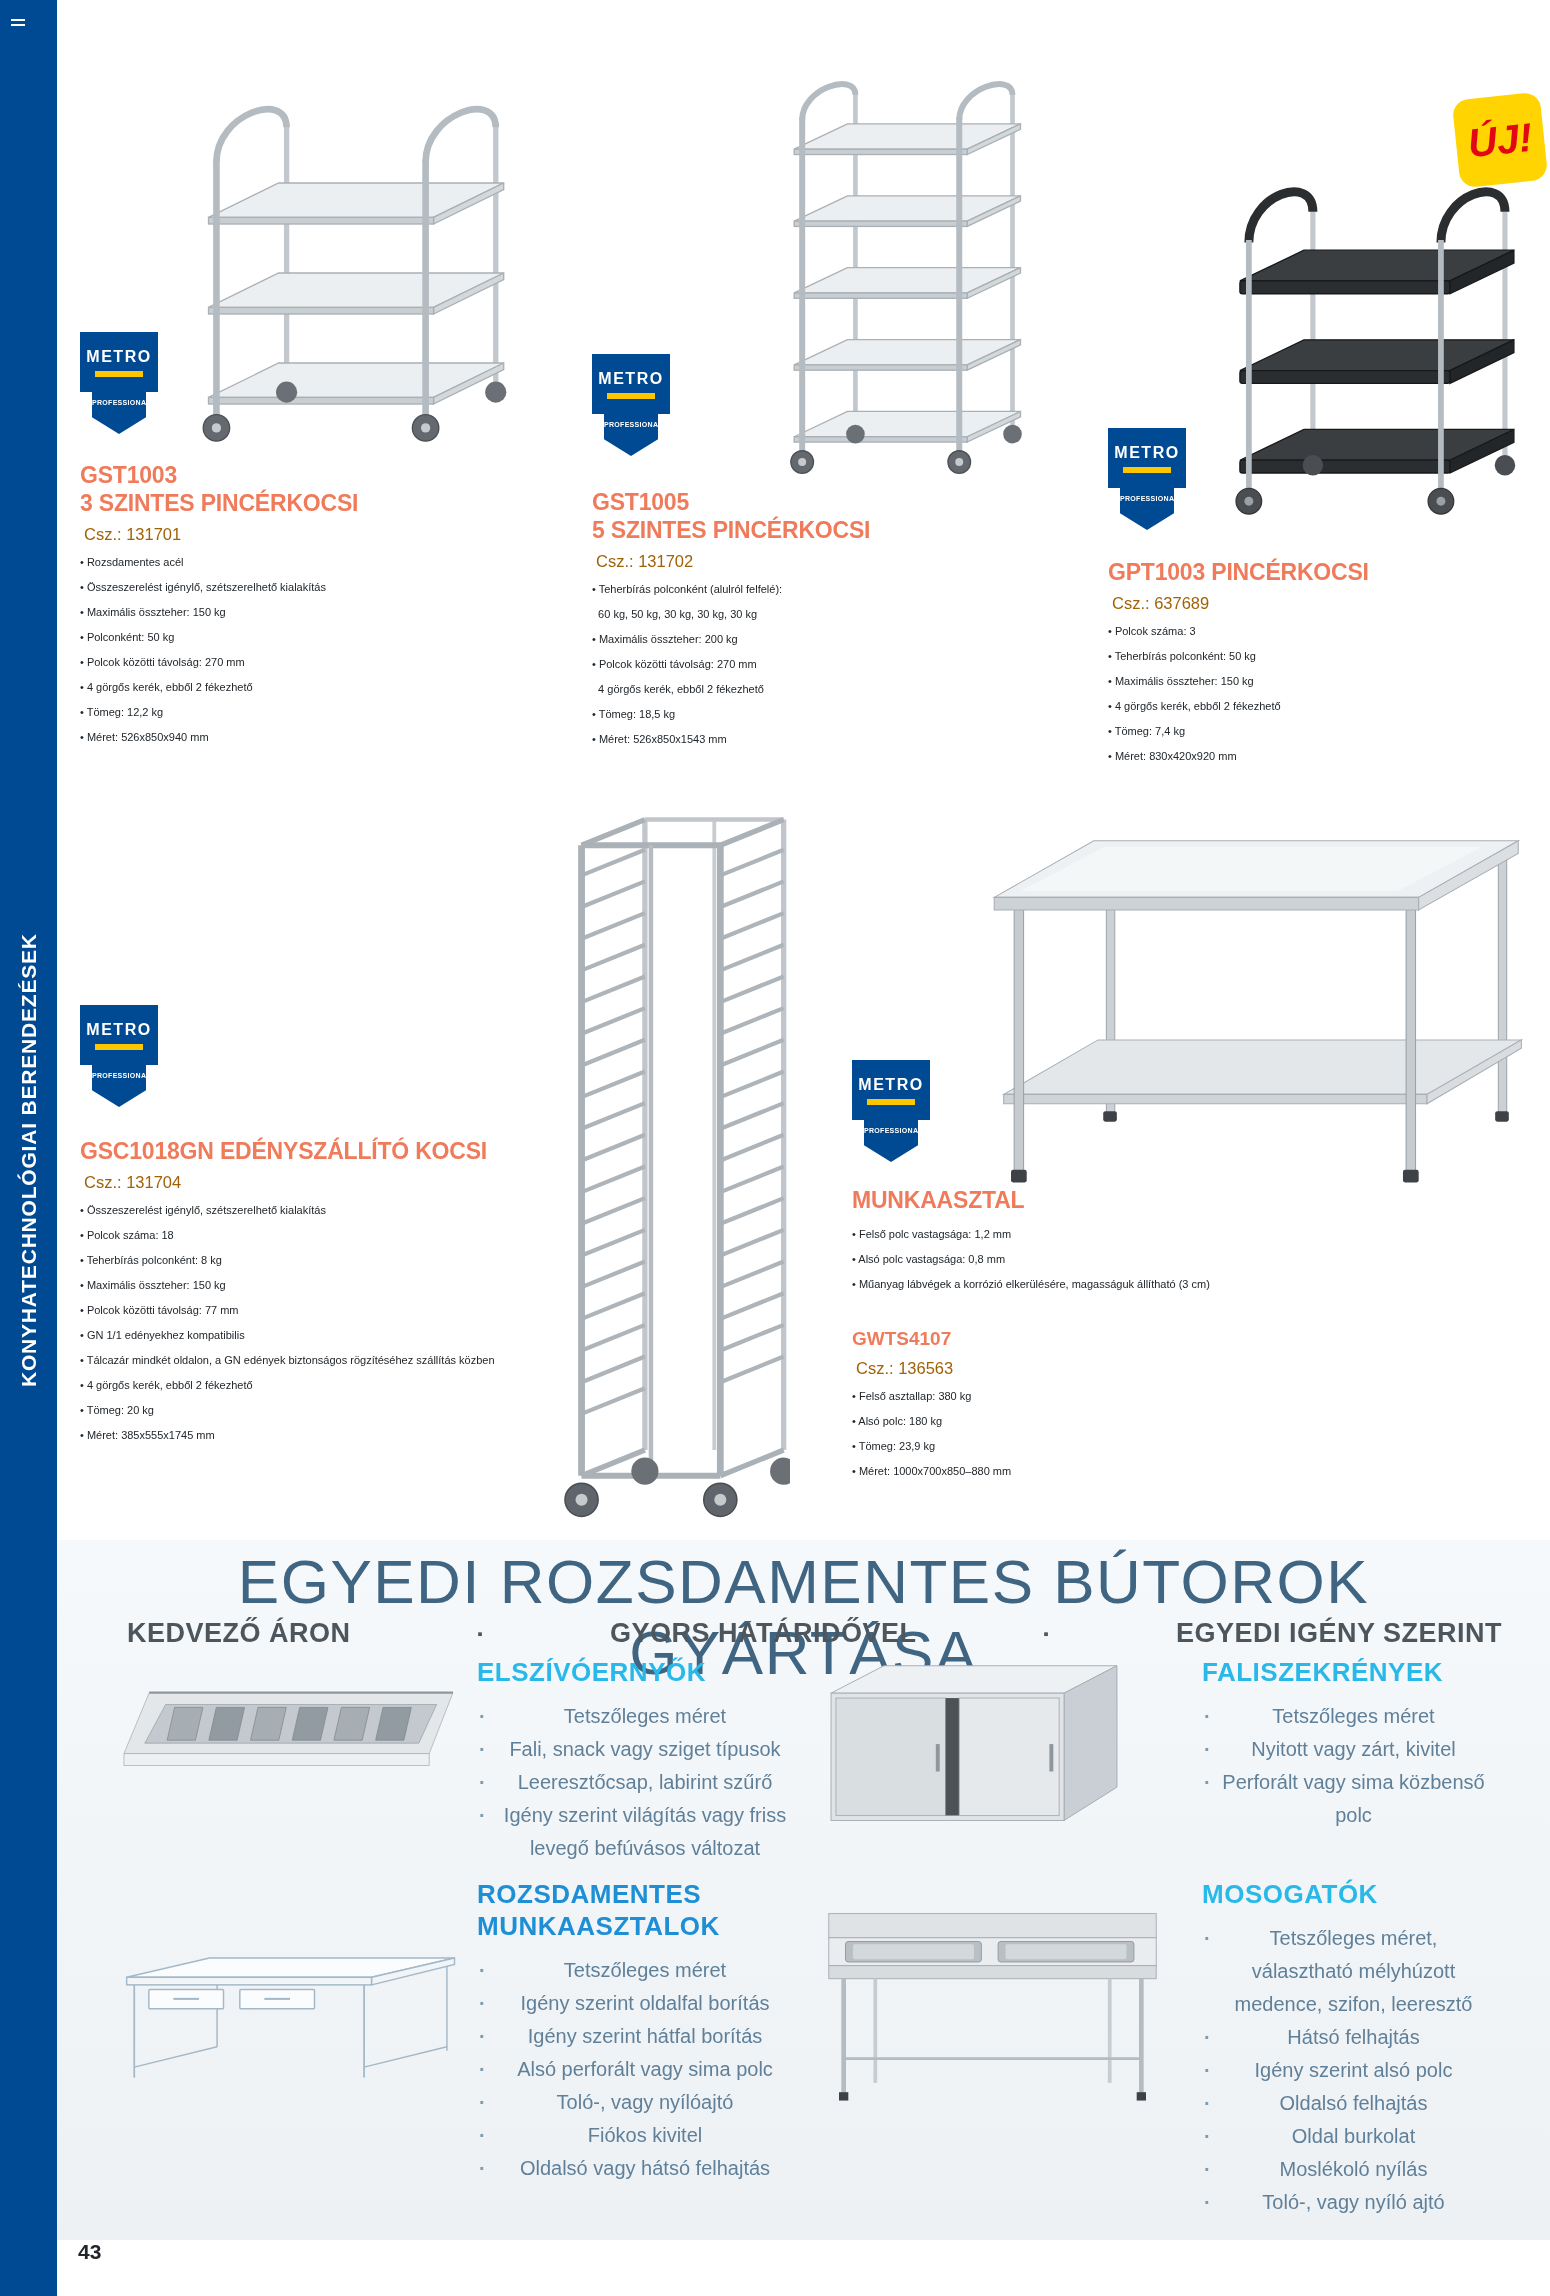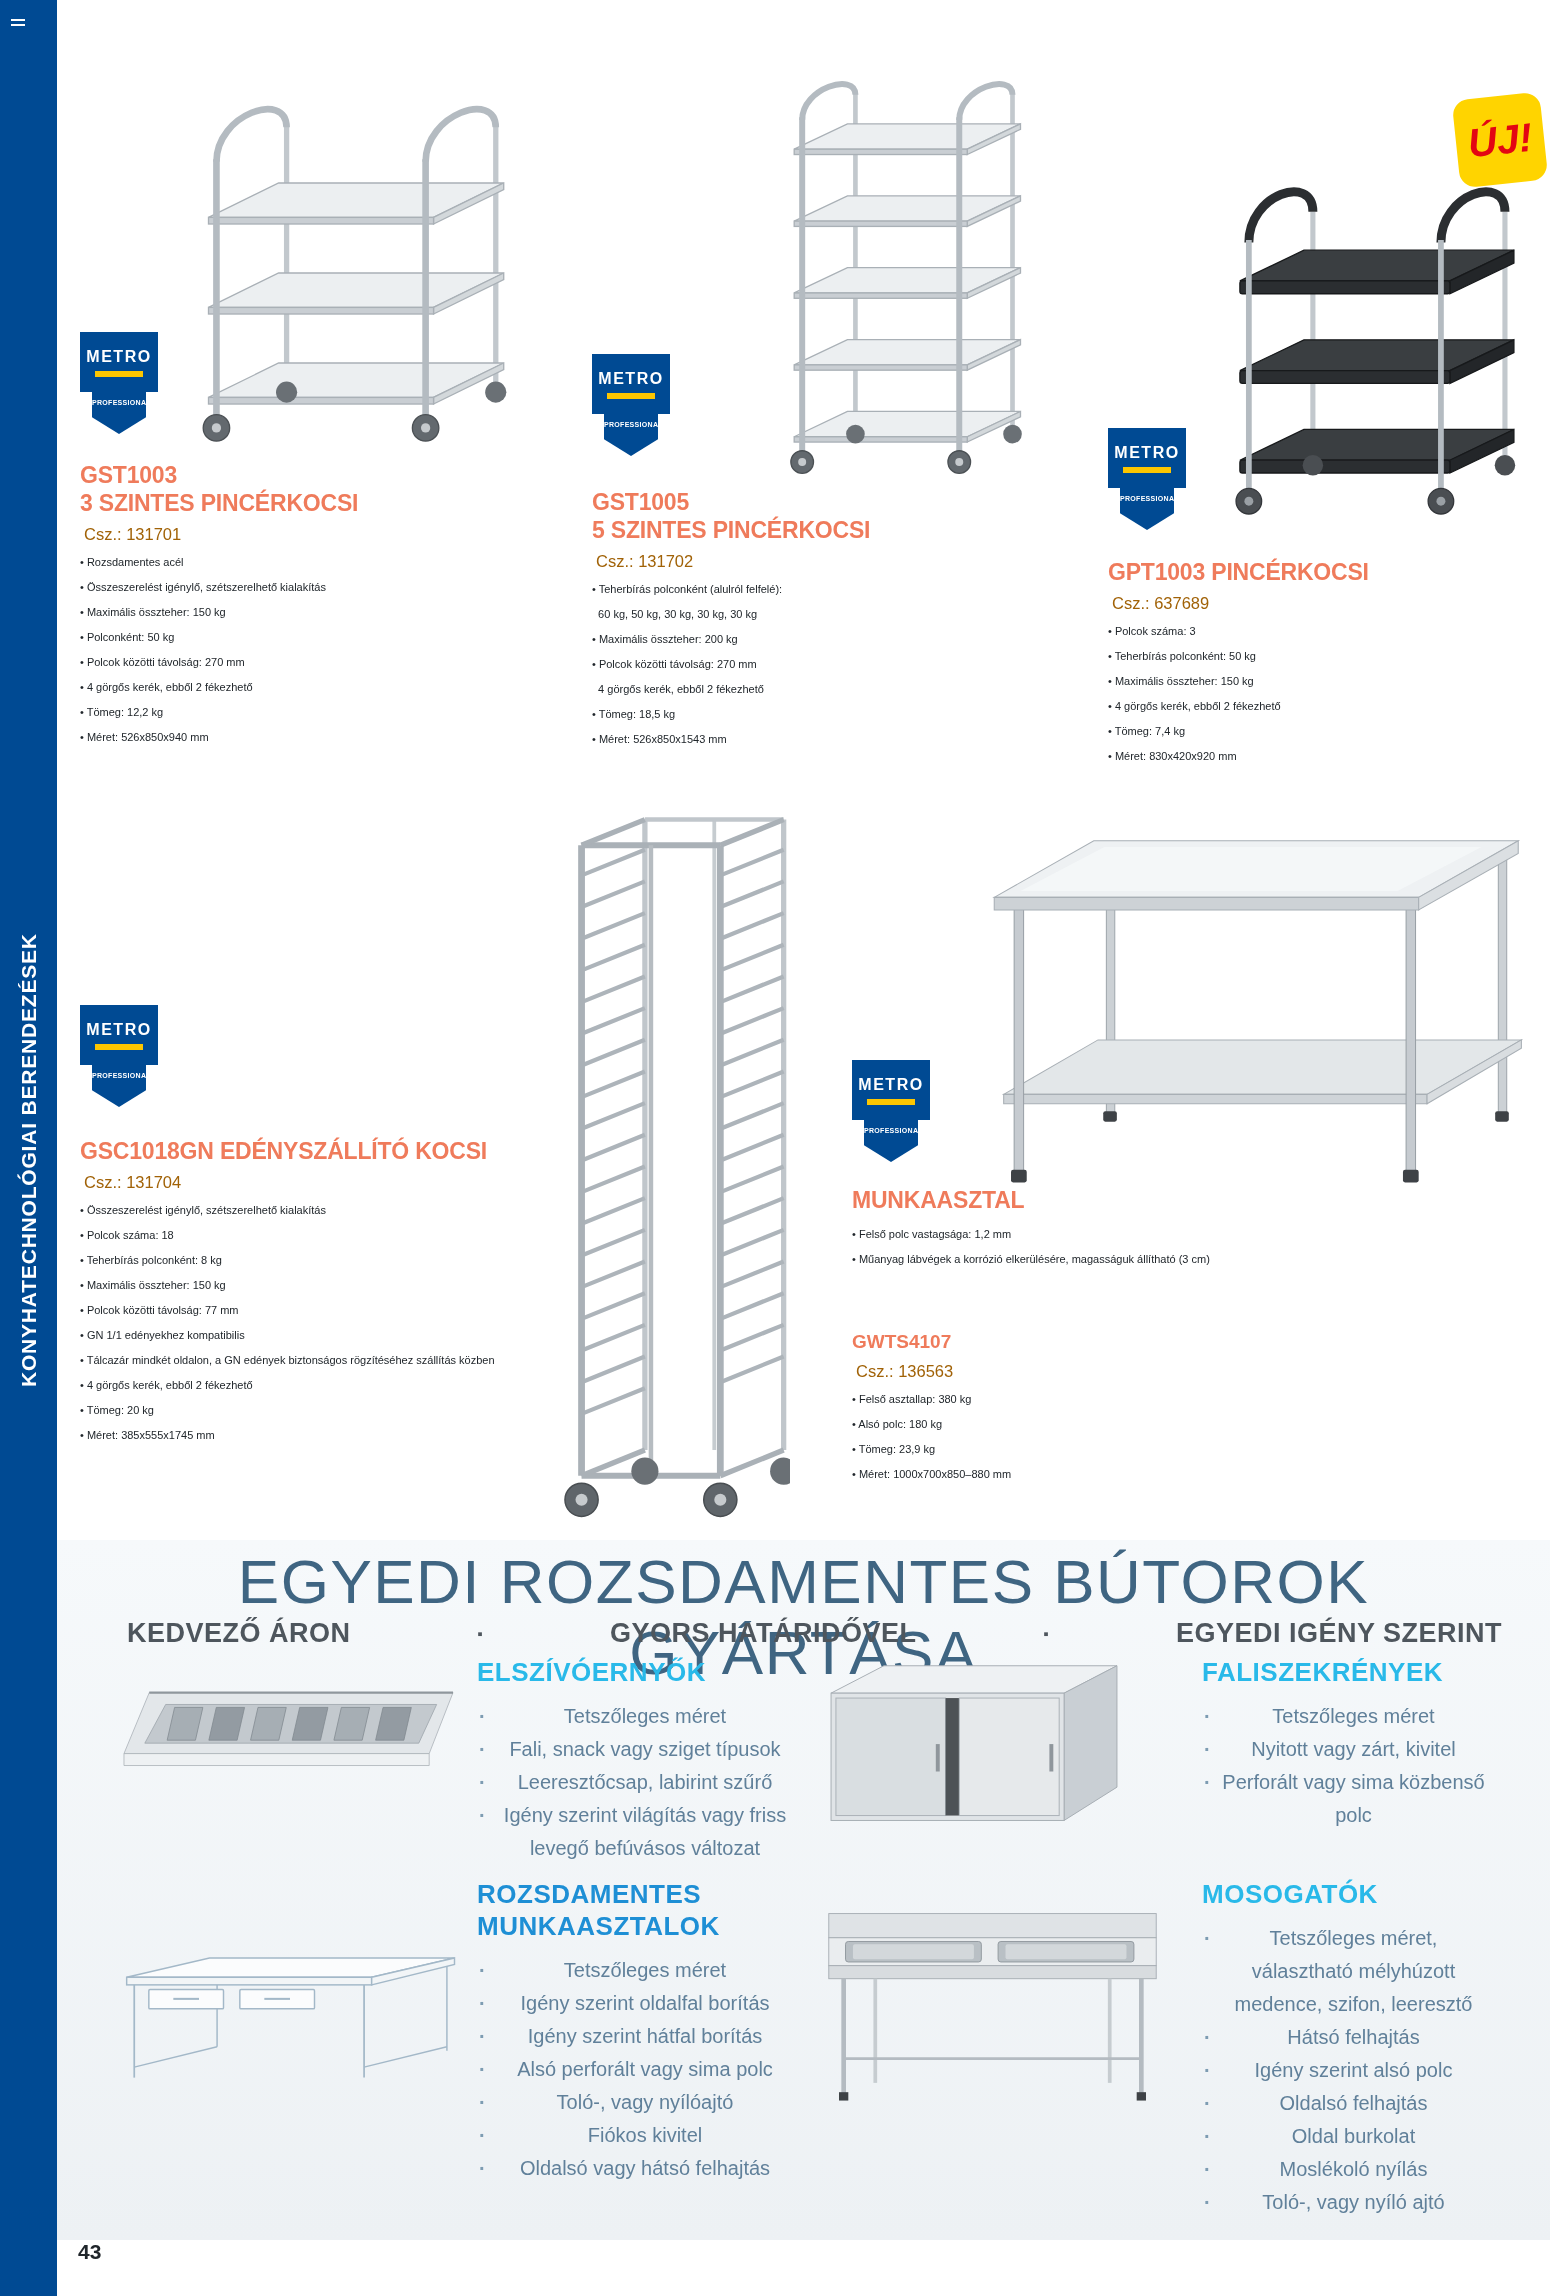--- a/index.html
+++ b/index.html
@@ -18,21 +18,21 @@
   
   .product { position:absolute;text-decoration:underline; }
   .pimg { position:absolute; }
   .pimg svg { width:100%; height:100%; display:block; }
   .ptxt { position:absolute; left:0; right:0; }
   .prod-title { color:#ef7b5b; font-weight:bold; font-size:23px; line-height:28px; letter-spacing:-0.2px; }
   .sku { font-size:16.5px; color:#a16207; margin:8px 4px 6px; }
   .spec { font-size:11px; line-height:25px; color:#20262b; padding-left:13px; text-indent:-13px; }
   .vars { display:flex; gap:42px; margin-top:30px; }
   .var { width:330px; }
-  .var-code { color:#ef7b5b; font-weight:bold; font-size:19px; line-height:24px;margin-top:28px; }
+  .var-code { color:#ef7b5b; font-weight:bold; font-size:19px; line-height:24px; }
 
   
   .metro-badge { position:absolute; width:78px; }
   .mb-top { width:78px; height:60px; background:#004a93; display:flex; flex-direction:column;
     align-items:center; justify-content:center; gap:5px; }
   .mb-word { color:#fff; font-weight:bold; font-size:16px; letter-spacing:1.5px; }
   .mb-bar { width:48px; height:6px; background:#fdc600; }
   .mb-banner { width:54px; height:42px; margin:0 auto; background:#004a93; color:#fff;
     font-size:7px; font-weight:bold; letter-spacing:0.3px; text-align:center; padding-top:7px;
     clip-path:polygon(0 0,100% 0,100% 60%,50% 100%,0 60%); }
@@ -317,20 +317,21 @@
         <span class="mb-word">METRO</span>
         <span class="mb-bar"></span>
       </div>
       <div class="mb-banner">PROFESSIONAL</div>
     </div>
     <div class="ptxt" style="top:126px">
       <div class="prod-title" style="margin-bottom:8px">MUNKAASZTAL</div>
       <div class="specs">
 
       <div class="spec">• Felső polc vastagsága: 1,2 mm</div>
+          <div class="spec">• Alsó polc vastagsága: 0,8 mm</div>
           <div class="spec">• Műanyag lábvégek a korrózió elkerülésére, magasságuk állítható (3 cm)</div>
         </div>
       <div class="vars">
         <div class="var">
           <div class="var-code">GWTS4107</div>
           <div class="sku">Csz.: 136563</div>
           <div class="specs">
 
           <div class="spec">• Felső asztallap: 380 kg</div>
               <div class="spec">• Alsó polc: 180 kg</div>

